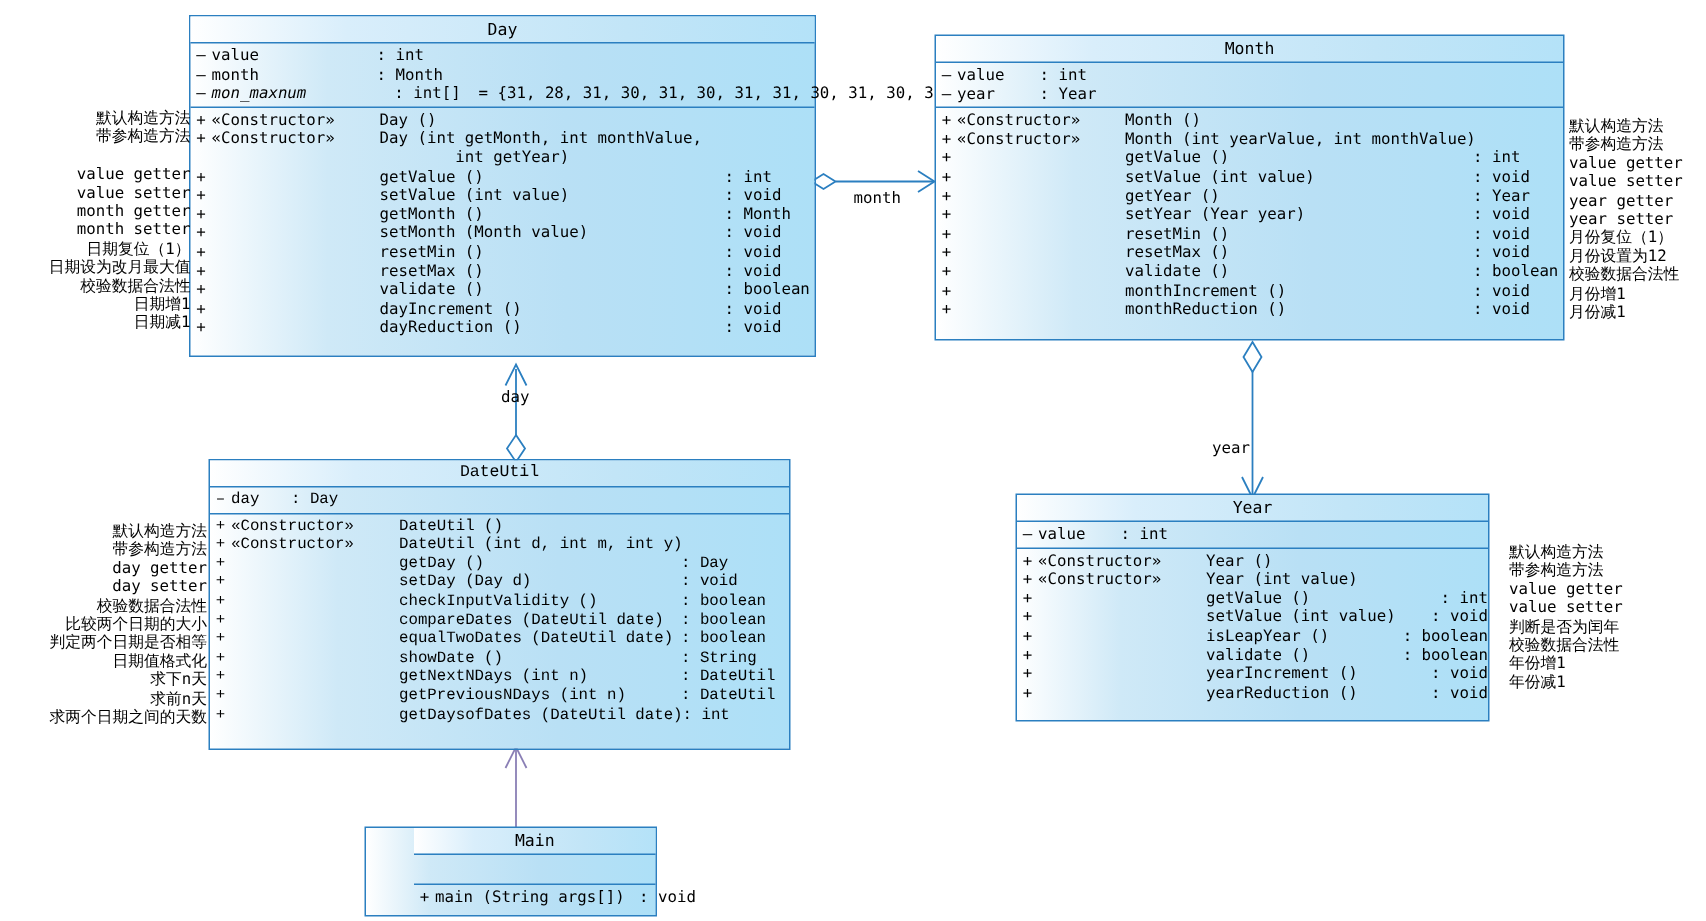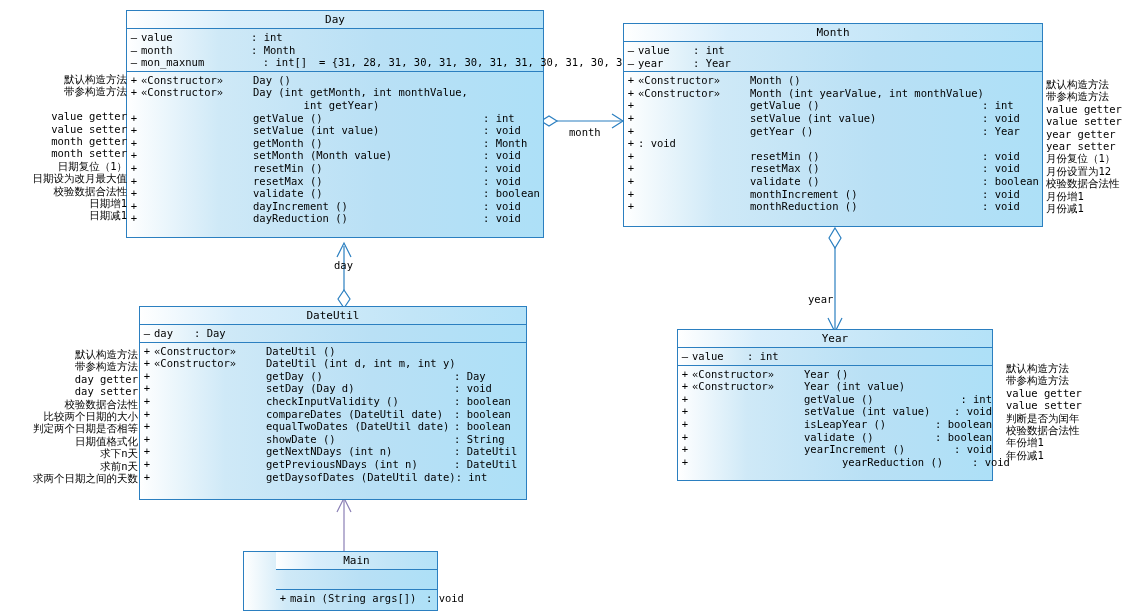--- a/index.html
+++ b/index.html
@@ -77,21 +77,21 @@
       <div class="row">
         <span class="vis">–</span>
         <span class="nm"><span style="display:inline-block;width:110px;">value</span><span>: int</span></span>
       </div>
       <div class="row">
         <span class="vis">–</span>
         <span class="nm"><span style="display:inline-block;width:110px;">month</span><span>: Month</span></span>
       </div>
       <div class="row">
         <span class="vis">–</span>
-        <span class="nm"><span style="display:inline-block;width:110px;">mon_maxnum</span><span style="display:inline-block;width:68px;text-align:center;">: int[]</span><span>= {31, 28, 31, 30, 31, 30, 31, 31, 30, 31, 30, 31}</span></span>
+        <span class="nm"><span style="display:inline-block;width:110px;font-style:italic;">mon_maxnum</span><span style="display:inline-block;width:68px;text-align:center;">: int[]</span><span>= {31, 28, 31, 30, 31, 30, 31, 31, 30, 31, 30, 31}</span></span>
       </div>
     </div>
     <div class="ops">
       <div class="row"><span class="vis">+</span><span class="nm"><span class="stereo">«Constructor»</span><span>Day ()</span></span><span class="ty"></span></div>
       <div class="row"><span class="vis">+</span><span class="nm"><span class="stereo">«Constructor»</span><span>Day (int getMonth, int monthValue,</span></span><span class="ty"></span></div>
       <div class="row"><span class="vis"></span><span class="nm"><span class="stereo"></span><span>        int getYear)</span></span><span class="ty"></span></div>
       <div class="row"><span class="vis">+</span><span class="nm"><span class="pad"></span><span>getValue ()</span></span><span class="ty" style="width:60px;">: int</span></div>
       <div class="row"><span class="vis">+</span><span class="nm"><span class="pad"></span><span>setValue (int value)</span></span><span class="ty" style="width:60px;">: void</span></div>
       <div class="row"><span class="vis">+</span><span class="nm"><span class="pad"></span><span>getMonth ()</span></span><span class="ty" style="width:60px;">: Month</span></div>
       <div class="row"><span class="vis">+</span><span class="nm"><span class="pad"></span><span>setMonth (Month value)</span></span><span class="ty" style="width:60px;">: void</span></div>
@@ -108,30 +108,30 @@
     <div class="attrs">
       <div class="row"><span class="vis">–</span><span class="nm"><span style="display:inline-block;width:55px;">value</span><span>: int</span></span></div>
       <div class="row"><span class="vis">–</span><span class="nm"><span style="display:inline-block;width:55px;">year</span><span>: Year</span></span></div>
     </div>
     <div class="ops">
       <div class="row"><span class="vis">+</span><span class="nm"><span class="stereo">«Constructor»</span><span>Month ()</span></span><span class="ty"></span></div>
       <div class="row"><span class="vis">+</span><span class="nm"><span class="stereo">«Constructor»</span><span>Month (int yearValue, int monthValue)</span></span><span class="ty"></span></div>
       <div class="row"><span class="vis">+</span><span class="nm"><span class="pad"></span><span>getValue ()</span></span><span class="ty" style="width:60px;">: int</span></div>
       <div class="row"><span class="vis">+</span><span class="nm"><span class="pad"></span><span>setValue (int value)</span></span><span class="ty" style="width:60px;">: void</span></div>
       <div class="row"><span class="vis">+</span><span class="nm"><span class="pad"></span><span>getYear ()</span></span><span class="ty" style="width:60px;">: Year</span></div>
-      <div class="row"><span class="vis">+</span><span class="ty" style="width:60px;">: void</span></div>
+      <div class="row"><span class="vis">+</span><span class="nm"><span class="pad"></span><span>setYear (Year year)</span></span><span class="ty" style="width:60px;">: void</span></div>
       <div class="row"><span class="vis">+</span><span class="nm"><span class="pad"></span><span>resetMin ()</span></span><span class="ty" style="width:60px;">: void</span></div>
       <div class="row"><span class="vis">+</span><span class="nm"><span class="pad"></span><span>resetMax ()</span></span><span class="ty" style="width:60px;">: void</span></div>
       <div class="row"><span class="vis">+</span><span class="nm"><span class="pad"></span><span>validate ()</span></span><span class="ty" style="width:60px;">: boolean</span></div>
       <div class="row"><span class="vis">+</span><span class="nm"><span class="pad"></span><span>monthIncrement ()</span></span><span class="ty" style="width:60px;">: void</span></div>
       <div class="row"><span class="vis">+</span><span class="nm"><span class="pad"></span><span>monthReduction ()</span></span><span class="ty" style="width:60px;">: void</span></div>
     </div>
   </div>
 
-  <div class="uml" style="left:139px;top:306px;width:388px;height:194px;">
+  <div class="uml" style="left:139px;top:306px;width:388px;height:194px;font-family:Liberation Mono, monospace;">
     <div class="hdr">DateUtil</div>
     <div class="attrs">
       <div class="row"><span class="vis">–</span><span class="nm"><span style="display:inline-block;width:40px;">day</span><span>: Day</span></span></div>
     </div>
     <div class="ops">
       <div class="row"><span class="vis">+</span><span class="nm"><span class="stereo">«Constructor»</span><span>DateUtil ()</span></span><span class="ty"></span></div>
       <div class="row"><span class="vis">+</span><span class="nm"><span class="stereo">«Constructor»</span><span>DateUtil (int d, int m, int y)</span></span><span class="ty"></span></div>
       <div class="row"><span class="vis">+</span><span class="nm"><span class="pad"></span><span>getDay ()</span></span><span class="ty" style="width:72px;">: Day</span></div>
       <div class="row"><span class="vis">+</span><span class="nm"><span class="pad"></span><span>setDay (Day d)</span></span><span class="ty" style="width:72px;">: void</span></div>
       <div class="row"><span class="vis">+</span><span class="nm"><span class="pad"></span><span>checkInputValidity ()</span></span><span class="ty" style="width:72px;">: boolean</span></div>
@@ -150,21 +150,21 @@
       <div class="row"><span class="vis">–</span><span class="nm"><span style="display:inline-block;width:55px;">value</span><span>: int</span></span></div>
     </div>
     <div class="ops">
       <div class="row"><span class="vis">+</span><span class="nm"><span class="stereo">«Constructor»</span><span>Year ()</span></span><span class="ty"></span></div>
       <div class="row"><span class="vis">+</span><span class="nm"><span class="stereo">«Constructor»</span><span>Year (int value)</span></span><span class="ty"></span></div>
       <div class="row"><span class="vis">+</span><span class="nm"><span class="pad"></span><span style="display:inline-block;width:130px;">getValue ()</span></span><span class="ty">: int</span></div>
       <div class="row"><span class="vis">+</span><span class="nm"><span class="pad"></span><span style="display:inline-block;width:130px;">setValue (int value)</span></span><span class="ty">: void</span></div>
       <div class="row"><span class="vis">+</span><span class="nm"><span class="pad"></span><span style="display:inline-block;width:130px;">isLeapYear ()</span></span><span class="ty">: boolean</span></div>
       <div class="row"><span class="vis">+</span><span class="nm"><span class="pad"></span><span style="display:inline-block;width:130px;">validate ()</span></span><span class="ty">: boolean</span></div>
       <div class="row"><span class="vis">+</span><span class="nm"><span class="pad"></span><span style="display:inline-block;width:130px;">yearIncrement ()</span></span><span class="ty">: void</span></div>
-      <div class="row"><span class="vis">+</span><span class="nm"><span class="pad"></span><span style="display:inline-block;width:130px;margin-left:38px;">yearReduction ()</span></span><span class="ty">: void</span></div>
+      <div class="row"><span class="vis">+</span><span class="nm"><span class="pad"></span><span style="display:inline-block;width:130px;">yearReduction ()</span></span><span class="ty">: void</span></div>
     </div>
   </div>
 
   <div class="uml" style="left:243px;top:551px;width:195px;height:60px;padding-left:32px;">
     <div class="hdr">Main</div>
     <div class="attrs" style="height:15px;"></div>
     <div class="ops">
       <div class="row"><span class="vis">+</span><span class="nm"><span style="display:inline-block;width:136px;">main (String args[])</span></span><span class="ty">: void</span></div>
     </div>
   </div>

